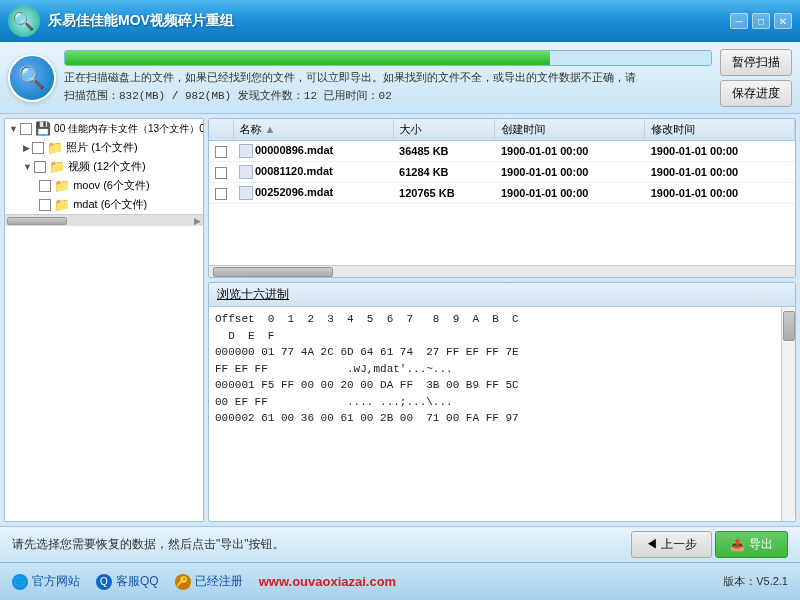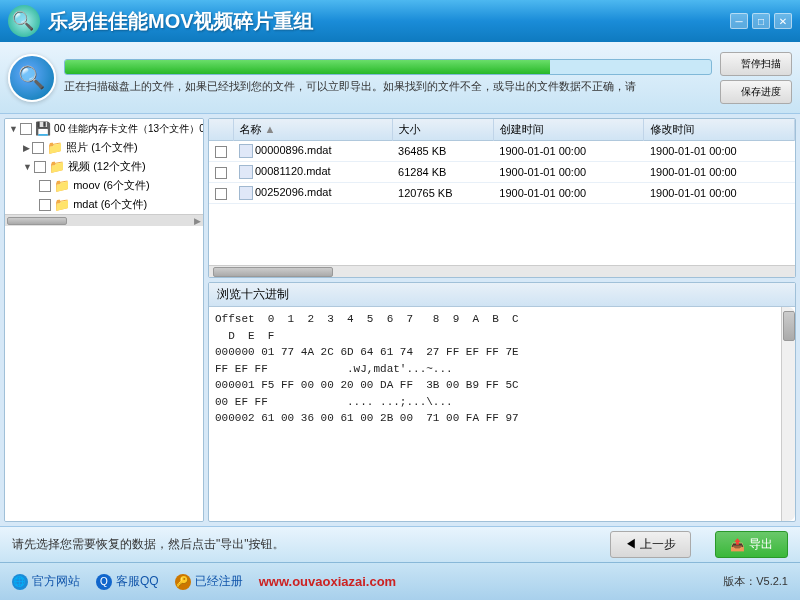--- a/index.html
+++ b/index.html
@@ -24,21 +24,21 @@
     #titlebar .title-icon {
       width: 32px;
       height: 32px;
       margin-right: 8px;
       background: radial-gradient(circle, #aee, #1a8);
       border-radius: 50%;
       display: flex; align-items: center; justify-content: center;
       font-size: 18px;
     }
     #titlebar .title-text {
-      font-size: 20px;
+      font-size: 14px;
       font-weight: bold;
       color: white;
       text-shadow: 1px 1px 2px rgba(0,0,0,0.3);
       flex: 1;
     }
     #titlebar .win-btns {
       display: flex;
       gap: 4px;
     }
     #titlebar .win-btn {
@@ -100,24 +100,24 @@
       display: flex;
       flex-direction: column;
       gap: 4px;
     }
     .toolbar-btn {
       background: linear-gradient(180deg, #f5f5f5, #dcdcdc);
       border: 1px solid #aaa;
       border-radius: 3px;
       padding: 4px 10px;
       cursor: pointer;
-      font-size: 10px;
+      font-size: 12px;
       white-space: nowrap;
       min-width: 72px;
-      text-align: right;
+      text-align: center;
     }
 
     
     #main {
       display: flex;
       height: calc(600px - 42px - 72px - 36px - 38px);
       background: #d6e8f7;
       padding: 4px;
       gap: 4px;
     }
@@ -193,20 +193,21 @@
       border-right: 1px solid #c0d4e8;
       white-space: nowrap;
     }
     #file-table tbody tr {
       border-bottom: 1px solid #e8f0f8;
     }
     #file-table tbody tr.selected { background: #fce8c0; }
     #file-table tbody td {
       padding: 3px 6px;
       white-space: nowrap;
+      font-weight: bold;
     }
     .file-check {
       width: 12px; height: 12px;
       border: 1px solid #888;
       display: inline-block;
       background: white;
       vertical-align: middle;
     }
     .file-check.selected { background: #4a90d9; }
     .file-icon {
@@ -249,20 +250,21 @@
       flex: 1;
       overflow: hidden;
       display: flex;
       flex-direction: column;
     }
     #hex-title {
       background: linear-gradient(180deg, #e8f0f8, #d0e4f4);
       border-bottom: 1px solid #b0c8dc;
       padding: 3px 8px;
       font-size: 12px;
+      text-decoration: underline;
     }
     #hex-content {
       flex: 1;
       overflow: hidden;
       display: flex;
       position: relative;
       border-radius: 7px;
     }
     #hex-text {
       flex: 1;
@@ -316,21 +318,21 @@
       align-items: center;
       gap: 4px;
     }
     .nav-btn.green {
       background: linear-gradient(180deg, #6ac86a, #3ab83a);
       border-color: #2a982a;
       color: white;
     }
     .btn-group-bottom {
       display: flex;
-      gap: 24px;
+      gap: 3px;
     }
 
     
     #footer {
       background: linear-gradient(180deg, #c8e4f5, #a8d0ec);
       border-top: 1px solid #88b8d8;
       height: 38px;
       display: flex;
       align-items: center;
       padding: 0 12px;
@@ -385,20 +387,21 @@
 
 <div id="toolbar">
   <div class="logo-area">
     <span>🔍</span>
   </div>
   <div class="scan-info">
     <div class="progress-bar-outer">
       <div class="progress-bar-inner"></div>
     </div>
     <div class="scan-text">正在扫描磁盘上的文件，如果已经找到您的文件，可以立即导出。如果找到的文件不全，或导出的文件数据不正确，请</div>
+    <div class="scan-text">扫描范围：832(MB) / 982(MB)   发现文件数：12   已用时间：02</div>
   </div>
   <div class="btn-group">
     <button class="toolbar-btn">暂停扫描</button>
     <button class="toolbar-btn">保存进度</button>
   </div>
 </div>
 
 <div id="main">
 
   <div id="left-panel">

